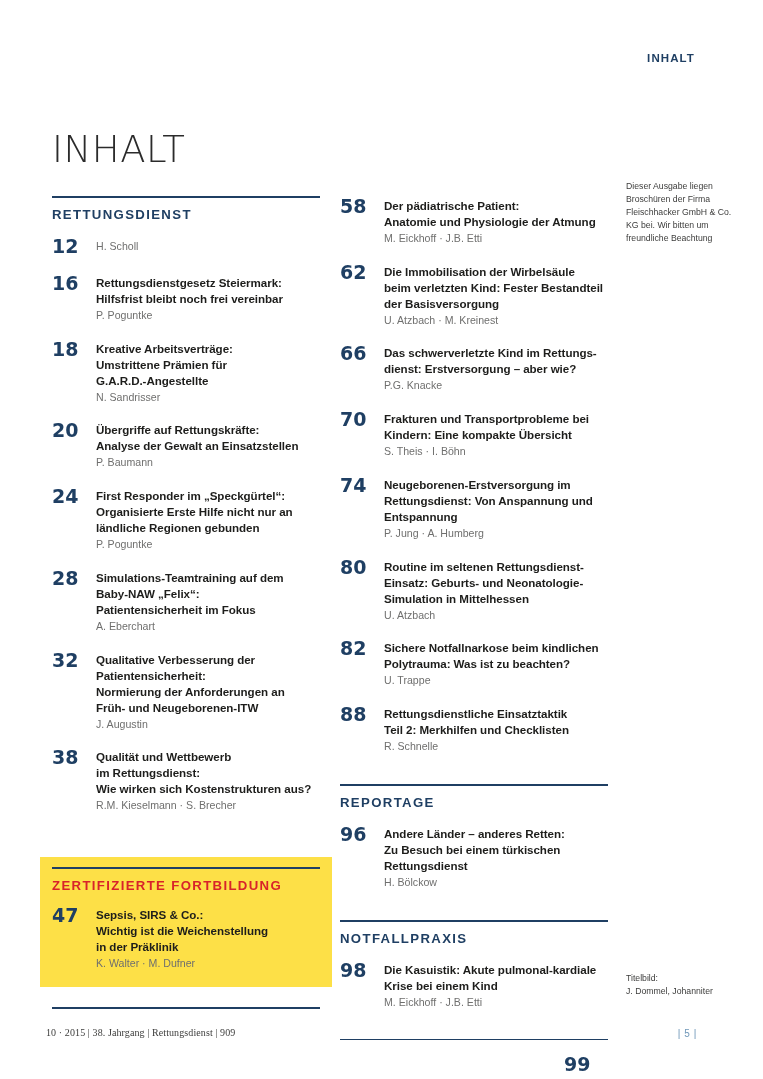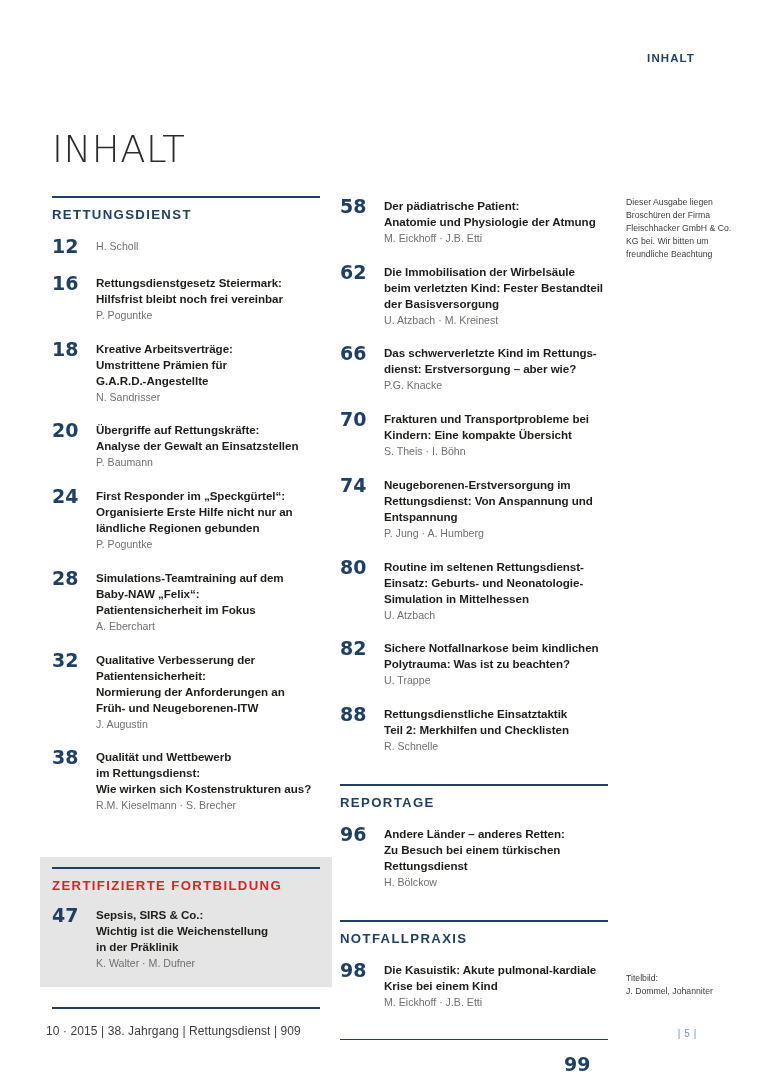--- a/index.html
+++ b/index.html
@@ -52,21 +52,21 @@
     position: absolute;
     top: 196px;
   }
   .col-left  { left: 52px;  width: 268px; }
   .col-right { left: 340px; width: 268px; }
 
   .col-margin {
     position: absolute;
     left: 626px;
     width: 110px;
-    top: 196px;
+    top: 180px;
   }
 
   
   .section {
     margin-bottom: 0;
   }
   .rule {
     height: 2px;
     background: #1f3f63;
     width: 100%;
@@ -120,21 +120,21 @@
     margin-top: 2px;
     line-height: 1.3;
   }
 
   
   .entry.compact { margin-bottom: 15px; justify-content: flex-end; }
   .entry.compact .entry-title { padding-top: 4px; }
 
   
   .cert-box {
-    background: #e5e5e5;
+    background: #fde047;
     padding: 10px 12px 14px 12px;
     margin: 14px 0 0 -12px;
     width: 268px;
     box-sizing: content-box;
   }
   .cert-box .rule { background: #1f3f63; }
   .cert-box .section-title { margin: 9px 0 12px 0; }
   .cert-box .entry { margin-bottom: 2px; }
 
   
@@ -148,23 +148,24 @@
     left: 626px;
     top: 972px;
     width: 120px;
   }
 
   
   .footer-left {
     position: absolute;
     left: 46px;
     bottom: 41px;
-    font-size: 12px;
+    font-size: 10px;
     color: #3c3c3b;
     letter-spacing: 0.1px;
+    font-family: Liberation Serif, serif;
   }
   .footer-right {
     position: absolute;
     right: 46px;
     bottom: 40px;
     font-size: 10px;
     color: #6f97b8;
     letter-spacing: 0.6px;
   }
 

